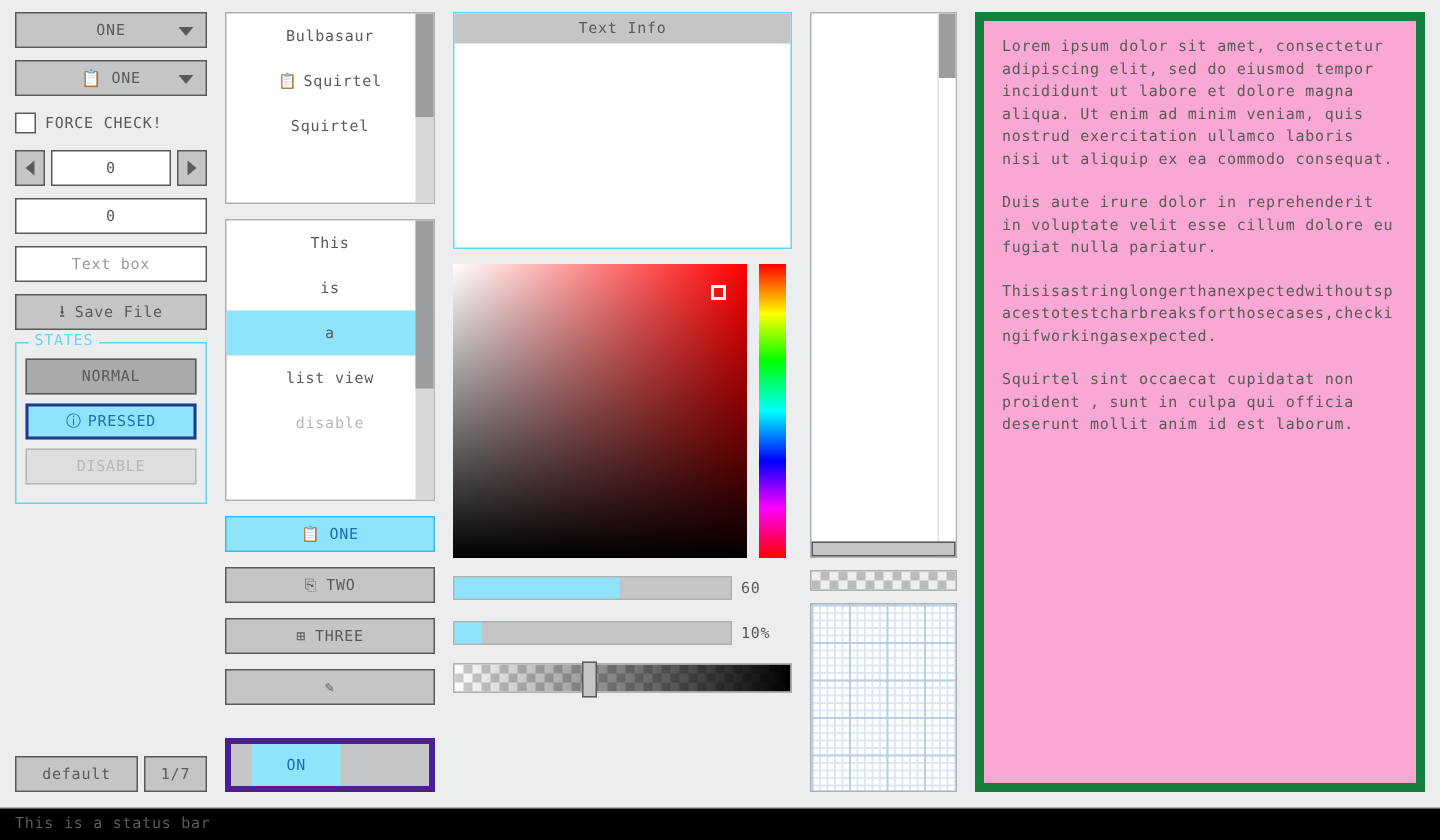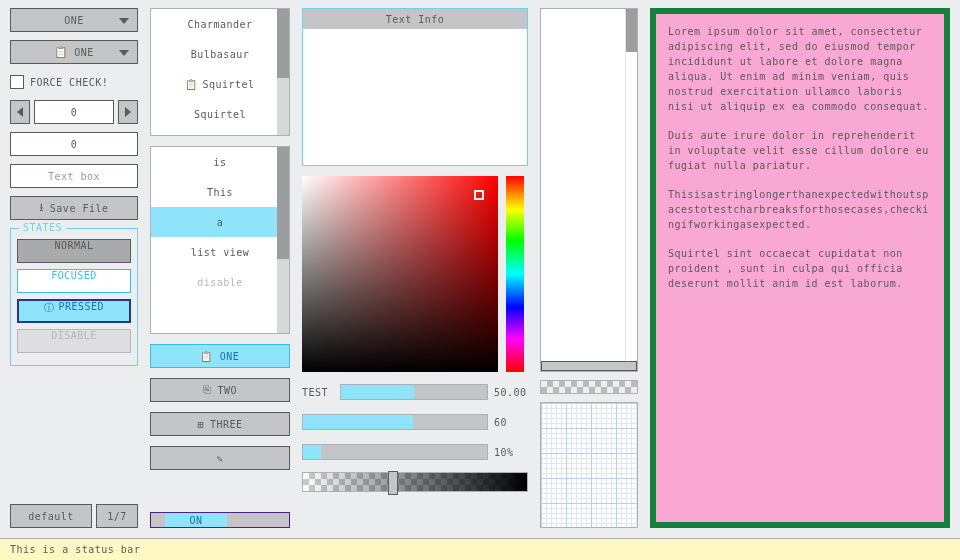--- a/index.html
+++ b/index.html
@@ -46,21 +46,21 @@
   .chk .box { width:14px;height:14px;border:1px solid #5A5A5A;background:#fff; }
   .spinner { display:flex; gap:4px; }
   .spin-btn { width:20px;height:24px;border:1px solid #5A5A5A;background:#C4C5C6;display:flex;align-items:center;justify-content:center; }
   .spin-btn .tri-l { width:0;height:0;border-top:5px solid transparent;border-bottom:5px solid transparent;border-right:6px solid #5A5A5A; }
   .spin-btn .tri-r { width:0;height:0;border-top:5px solid transparent;border-bottom:5px solid transparent;border-left:6px solid #5A5A5A; }
   .spin-val { flex:1;border:1px solid #5A5A5A;background:#fff;display:flex;align-items:center;justify-content:center; }
 
   
   .fieldset { border:1px solid #6BD3F2; padding:10px 6px 6px; position:relative; }
   .fieldset .legend { position:absolute; top:-7px; left:8px; background:#ECEDEE; padding:0 4px; color:#6BD3F2; font-size:10px; }
-  .state-btn { height:24px; display:flex;justify-content:center;gap:4px;margin-bottom:6px;border:1px solid #5A5A5A; }
+  .state-btn { height:24px; display:flex;align-items:center;justify-content:center;gap:4px;margin-bottom:6px;border:1px solid #5A5A5A; }
   .st-normal  { background:#A9AAAB; color:#5A5A5A; }
   .st-focused { background:#fff; border:1px solid #38BEEE; color:#38BEEE; }
   .st-pressed { background:#8FE3FB; border:2px solid #1E3A8A; color:#1E6FA8; }
   .st-disable { background:#DDDEDF; color:#B6B7B8; border:1px solid #B6B7B8; }
 
   
   .pager { display:flex; gap:4px; margin-top:auto; }
   .pager .pg { border:1px solid #5A5A5A; background:#C4C5C6; height:24px; display:flex;align-items:center;justify-content:center; }
 
   
@@ -69,21 +69,21 @@
   .list .row.sel { background:#8FE3FB; }
   .list .row.dis { color:#B6B7B8; }
   .list .scroll { position:absolute; right:0; top:0; width:12px; height:100%; background:#D6D8D9; }
   .list .scroll .thumb { position:absolute; left:0; width:100%; background:#9B9D9E; }
 
   
   .ibtn { height:24px; border:1px solid #5A5A5A; background:#C4C5C6; display:flex;align-items:center;justify-content:center;gap:6px; }
   .ibtn.sel { background:#8FE3FB; color:#1E6FA8; border-color:#38BEEE; }
 
   
-  .toggle { height:16px; border:1px solid #4c1d95; background:#C4C5C6; display:flex;padding-left:14px; }
+  .toggle { height:36px; border:4px solid #4c1d95; background:#C4C5C6; display:flex;padding-left:14px; }
   .toggle .on { width:50%; background:#8FE3FB; display:flex;align-items:center;justify-content:center;color:#1E6FA8; }
 
   
   .panel { border:1px solid #6BD3F2; background:#fff; }
   .panel .hdr { height:20px; background:#C4C5C6; display:flex;align-items:center;justify-content:center;color:#5A5A5A; }
   .panel .body { height:136px; }
 
   
   .picker-wrap { display:flex; gap:8px; }
   .sv {
@@ -129,21 +129,21 @@
       linear-gradient(90deg,#DCE7F3 1px,transparent 1px) 0 0/5px 100%,
       #fff;
     border:1px solid #ADB1B3;
   }
 
   
   .txtpanel { flex:1; border:6px solid #15803d; background:#f9a8d4; padding:10px 12px; }
   .txtpanel p { margin-bottom:14px; line-height:1.5; word-break:break-word; }
 
   
-  .status { position:absolute; left:0; right:0; bottom:0; height:22px; background:#fef9c3; border-top:1px solid #ADB1B3; display:flex; align-items:center; padding:0 10px; }
+  .status { position:absolute; left:0; right:0; bottom:0; height:22px; background:#000000; border-top:1px solid #ADB1B3; display:flex; align-items:center; padding:0 10px; }
 </style>
 </head>
 <body>
 
 <div class="root">
 
   <div class="col cA">
     <div class="drop btn">
       <span>ONE</span>
       <span class="caret"></span>
@@ -174,23 +174,20 @@
       </div>
     <div class="btn">
       <span class="icon">⭳</span>
       <span>Save File</span>
     </div>
     <div class="fieldset">
       <span class="legend">STATES</span>
       <div class="state-btn st-normal">
           <span>NORMAL</span>
         </div>
-      <div class="state-btn st-focused">
-          <span>FOCUSED</span>
-        </div>
       <div class="state-btn st-pressed">
           <span>ⓘ</span>
           <span>PRESSED</span>
         </div>
       <div class="state-btn st-disable">
           <span>DISABLE</span>
         </div>
     </div>
     <div class="pager">
       <div class="pg" style="flex:2">
@@ -198,43 +195,40 @@
         </div>
       <div class="pg" style="flex:1">
           <span>1/7</span>
         </div>
     </div>
   </div>
 
   <div class="col cB">
     <div class="list" style="height:128px">
       <div class="row">
-          <span>Charmander</span>
-        </div>
-      <div class="row">
           <span>Bulbasaur</span>
         </div>
       <div class="row">
           <span>📋</span>
           <span>Squirtel</span>
         </div>
       <div class="row">
           <span>Squirtel</span>
         </div>
       <div class="scroll">
           <div class="thumb" style="top:0;height:55%"></div>
         </div>
     </div>
 
     <div class="list" style="height:188px">
       <div class="row">
+          <span>This</span>
+        </div>
+      <div class="row">
           <span>is</span>
-        </div>
-      <div class="row">
-          <span>This</span>
         </div>
       <div class="row sel">
           <span>a</span>
         </div>
       <div class="row">
           <span>list view</span>
         </div>
       <div class="row dis">
           <span>disable</span>
         </div>
@@ -270,27 +264,20 @@
       <div class="body"></div>
     </div>
 
     <div class="picker-wrap">
       <div class="sv">
         <div class="handle"></div>
       </div>
       <div class="hue"></div>
     </div>
 
-    <div class="sl-row">
-      <span class="lbl">TEST</span>
-      <div class="sl-track">
-          <div class="sl-fill" style="width:50%"></div>
-        </div>
-      <span class="sl-val">50.00</span>
-    </div>
     <div class="sl-row">
       <div class="sl-track" style="margin-left:0">
           <div class="sl-fill" style="width:60%"></div>
         </div>
       <span class="sl-val">60</span>
     </div>
     <div class="sl-row">
       <div class="sl-track" style="margin-left:0">
           <div class="sl-fill" style="width:10%"></div>
         </div>

